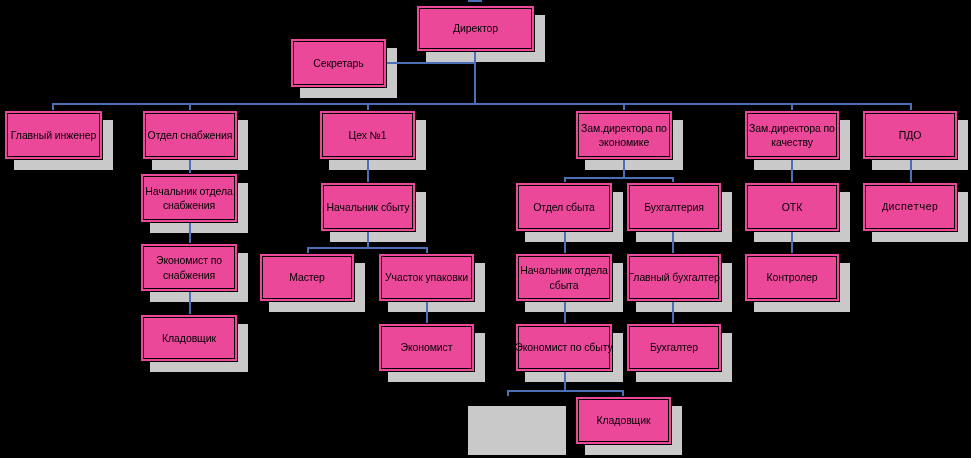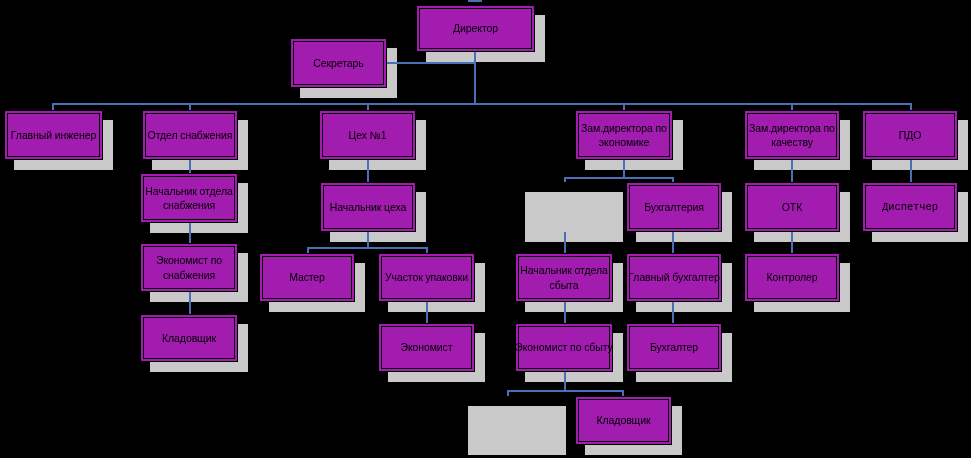--- a/index.html
+++ b/index.html
@@ -1,20 +1,20 @@
 <!DOCTYPE html>
 <html><head>
 <meta charset="utf-8">
 <style>
   html,body{margin:0;padding:0;background:#000;}
   #stage{position:relative;width:971px;height:458px;background:#000;overflow:hidden;
          font-family:"Liberation Sans", sans-serif;}
   .shadow{position:absolute;z-index:1;}
   .edge{position:absolute;z-index:2;}
-  .node{position:absolute;z-index:3;background:#a21caf;border:1px solid #000;box-sizing:border-box;cursor:default;}
+  .node{position:absolute;z-index:3;background:#ec4899;border:1px solid #000;box-sizing:border-box;cursor:default;}
   .node-inner{position:absolute;left:2px;top:2px;right:2px;bottom:2px;border:1px solid #000;
               display:flex;align-items:center;justify-content:center;text-align:center;}
   .node-label{font-size:10.5px;letter-spacing:-0.1px;line-height:1.35;color:#000;white-space:pre;}
 </style>
 </head>
 <body>
 
 <div id="stage">
     <div class="shadow" style="left: 426px; top: 15px; width: 119px; height: 47px; background: rgb(201, 201, 201);"></div>
     <div class="shadow" style="left: 300px; top: 48px; width: 97px; height: 50px; background: rgb(201, 201, 201);"></div>
@@ -119,21 +119,26 @@
       </div>
     </div>
     <div class="node" style="left: 140px; top: 173px; width: 98px; height: 50px;">
       <div class="node-inner">
         <div class="node-label">Начальник отдела
 снабжения</div>
       </div>
     </div>
     <div class="node" style="left: 320px; top: 182px; width: 96px; height: 50px;">
       <div class="node-inner">
-        <div class="node-label">Начальник цеха</div>
+        <div class="node-label">Начальник сбыту</div>
+      </div>
+    </div>
+    <div class="node" style="left: 515px; top: 182px; width: 98px; height: 50px;">
+      <div class="node-inner">
+        <div class="node-label">Отдел сбыта</div>
       </div>
     </div>
     <div class="node" style="left: 626px; top: 182px; width: 96px; height: 50px;">
       <div class="node-inner">
         <div class="node-label">Бухгалтерия</div>
       </div>
     </div>
     <div class="node" style="left: 744px; top: 182px; width: 96px; height: 50px;">
       <div class="node-inner">
         <div class="node-label">ОТК</div>

